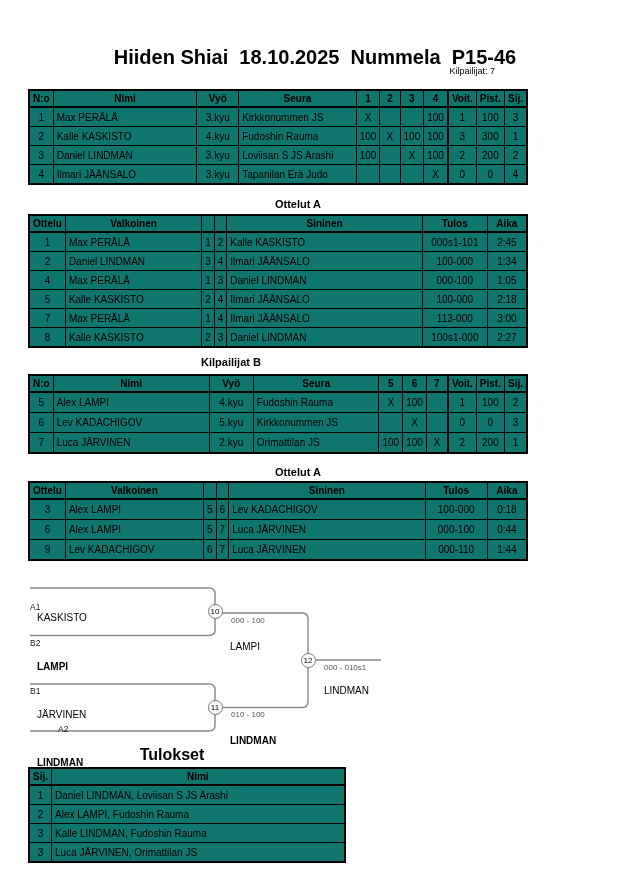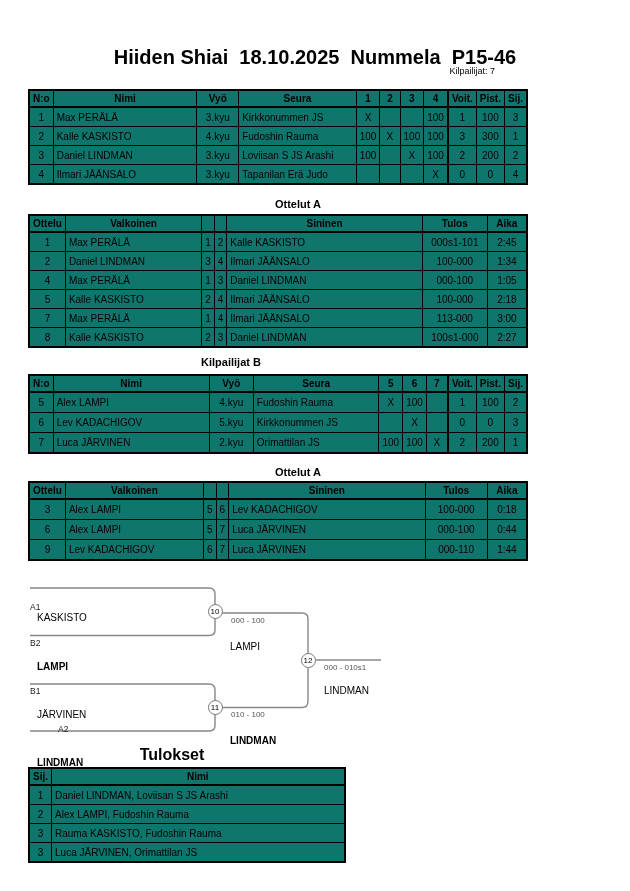--- a/index.html
+++ b/index.html
@@ -371,21 +371,21 @@
         <tr>
           <td class="c">1</td>
           <td class="l">Daniel LINDMAN, Loviisan S JS Arashi</td>
         </tr>
         <tr>
           <td class="c">2</td>
           <td class="l">Alex LAMPI, Fudoshin Rauma</td>
         </tr>
         <tr>
           <td class="c">3</td>
-          <td class="l">Rauma KASKISTO, Fudoshin Rauma</td>
+          <td class="l">Kalle LINDMAN, Fudoshin Rauma</td>
         </tr>
         <tr>
           <td class="c">3</td>
           <td class="l">Luca JÄRVINEN, Orimattilan JS</td>
         </tr>
       </tbody>
     </table>
 
 </div>
 

